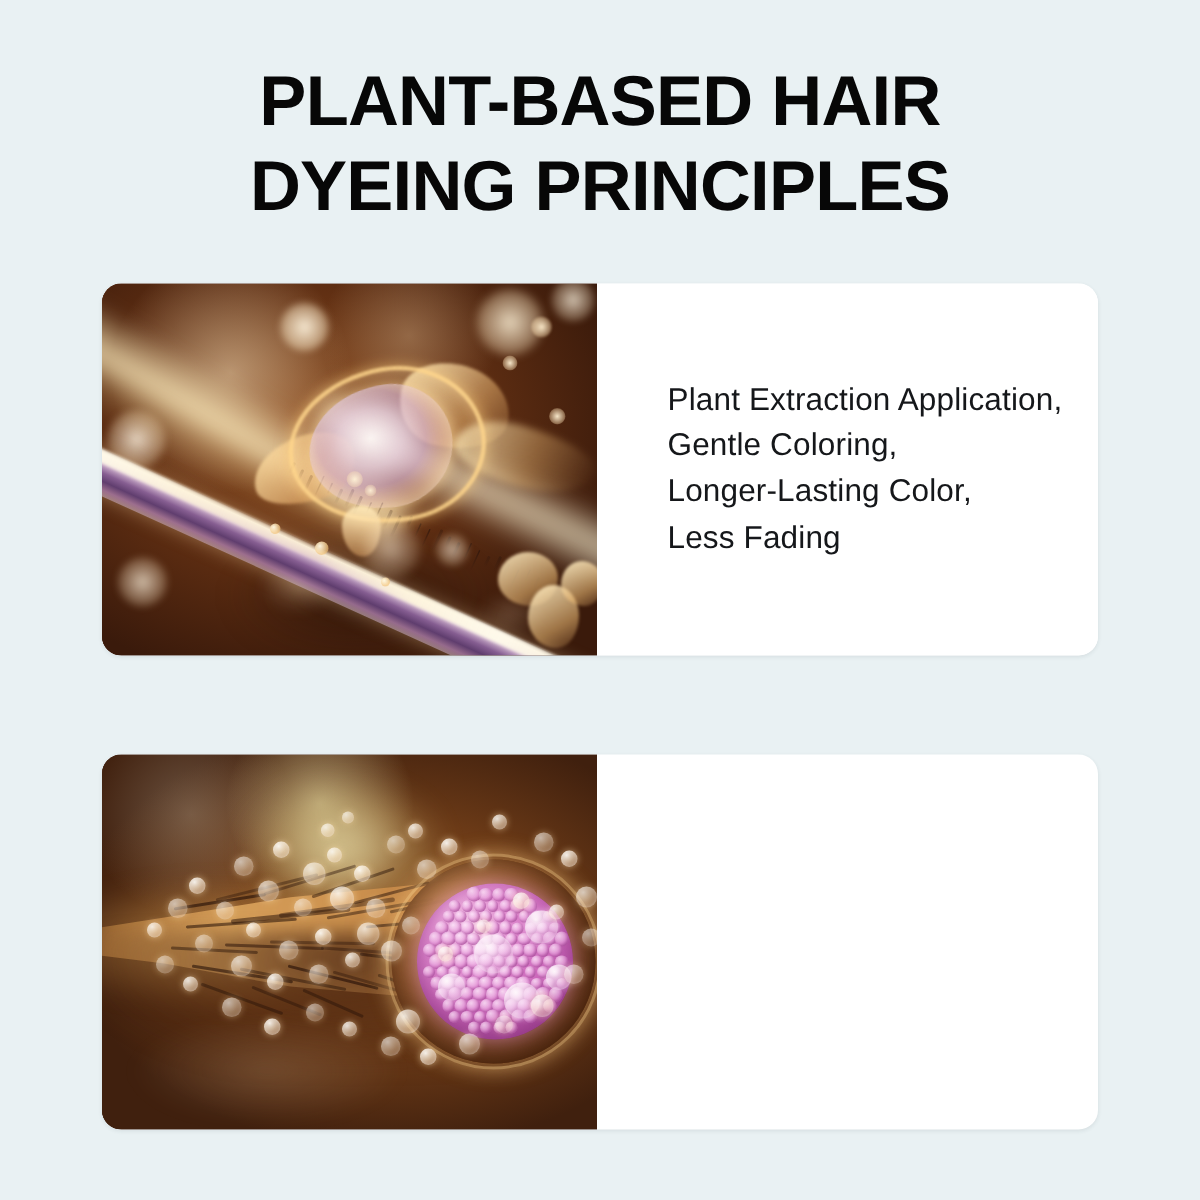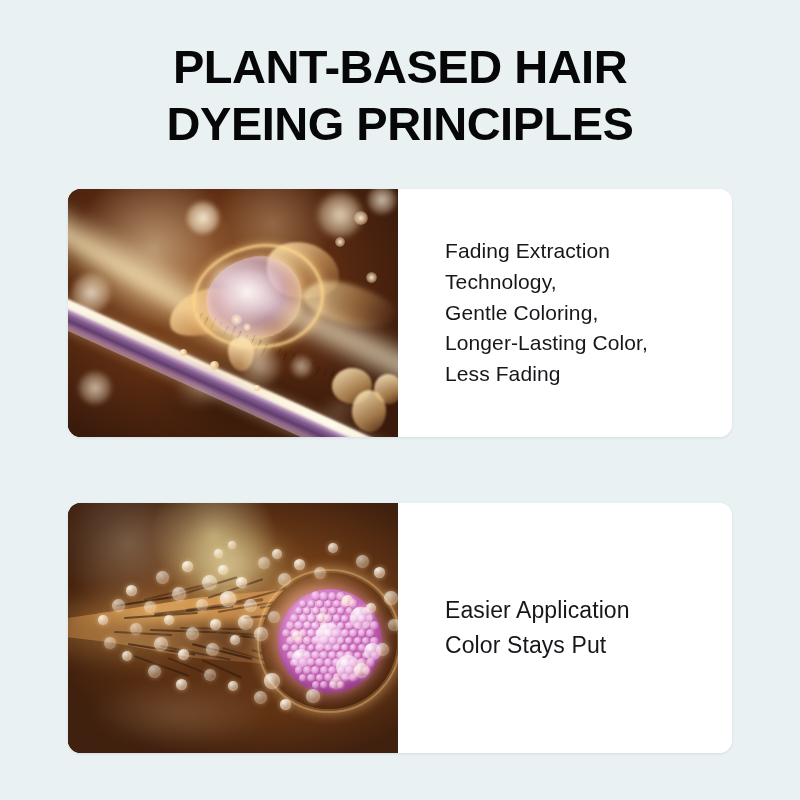--- a/index.html
+++ b/index.html
@@ -388,21 +388,21 @@
     <div class="bokeh b10"></div>
     <div class="bokeh b11"></div>
     <div class="bokeh b12"></div>
 
     <div class="drop-sm" style="left:142px; top:172px; width:9px;  height:9px;"></div>
     <div class="drop-sm" style="left:112px; top:160px; width:7px;  height:7px;"></div>
     <div class="drop-sm" style="left:186px; top:196px; width:6px;  height:6px;"></div>
   </div>
 
   <div class="card-body">
-    <div class="card-text">Fading Extraction Technology,
+    <div class="card-text">Plant Extraction Application,
 Gentle Coloring,
 Longer-Lasting Color,
 Less Fading</div>
   </div>
 </div>
 
 <div class="card" id="card-2">
 
   <div class="card-media">
     <div class="scene2-bg"></div>
@@ -618,17 +618,13 @@
         <div class="bub" style="left: 160px; top: 38px; width: 8px; height: 8px; opacity: 0.74;"></div>
         <div class="bub" style="left: 196px; top: 170px; width: 16px; height: 16px; opacity: 0.89;"></div>
         <div class="bub" style="left: 224px; top: 128px; width: 10px; height: 10px; opacity: 0.89;"></div>
         <div class="bub" style="left: 250px; top: 110px; width: 9px; height: 9px; opacity: 0.81;"></div>
         <div class="bub" style="left: 274px; top: 92px; width: 11px; height: 11px; opacity: 0.96;"></div>
         <div class="bub" style="left: 298px; top: 100px; width: 10px; height: 10px; opacity: 0.89;"></div>
       </div>
     <div class="smudge2"></div>
   </div>
 
-  <div class="card-body">
-    <div class="card-text">Easier Application
-Color Stays Put</div>
-  </div>
 </div>
 
 </body></html>

